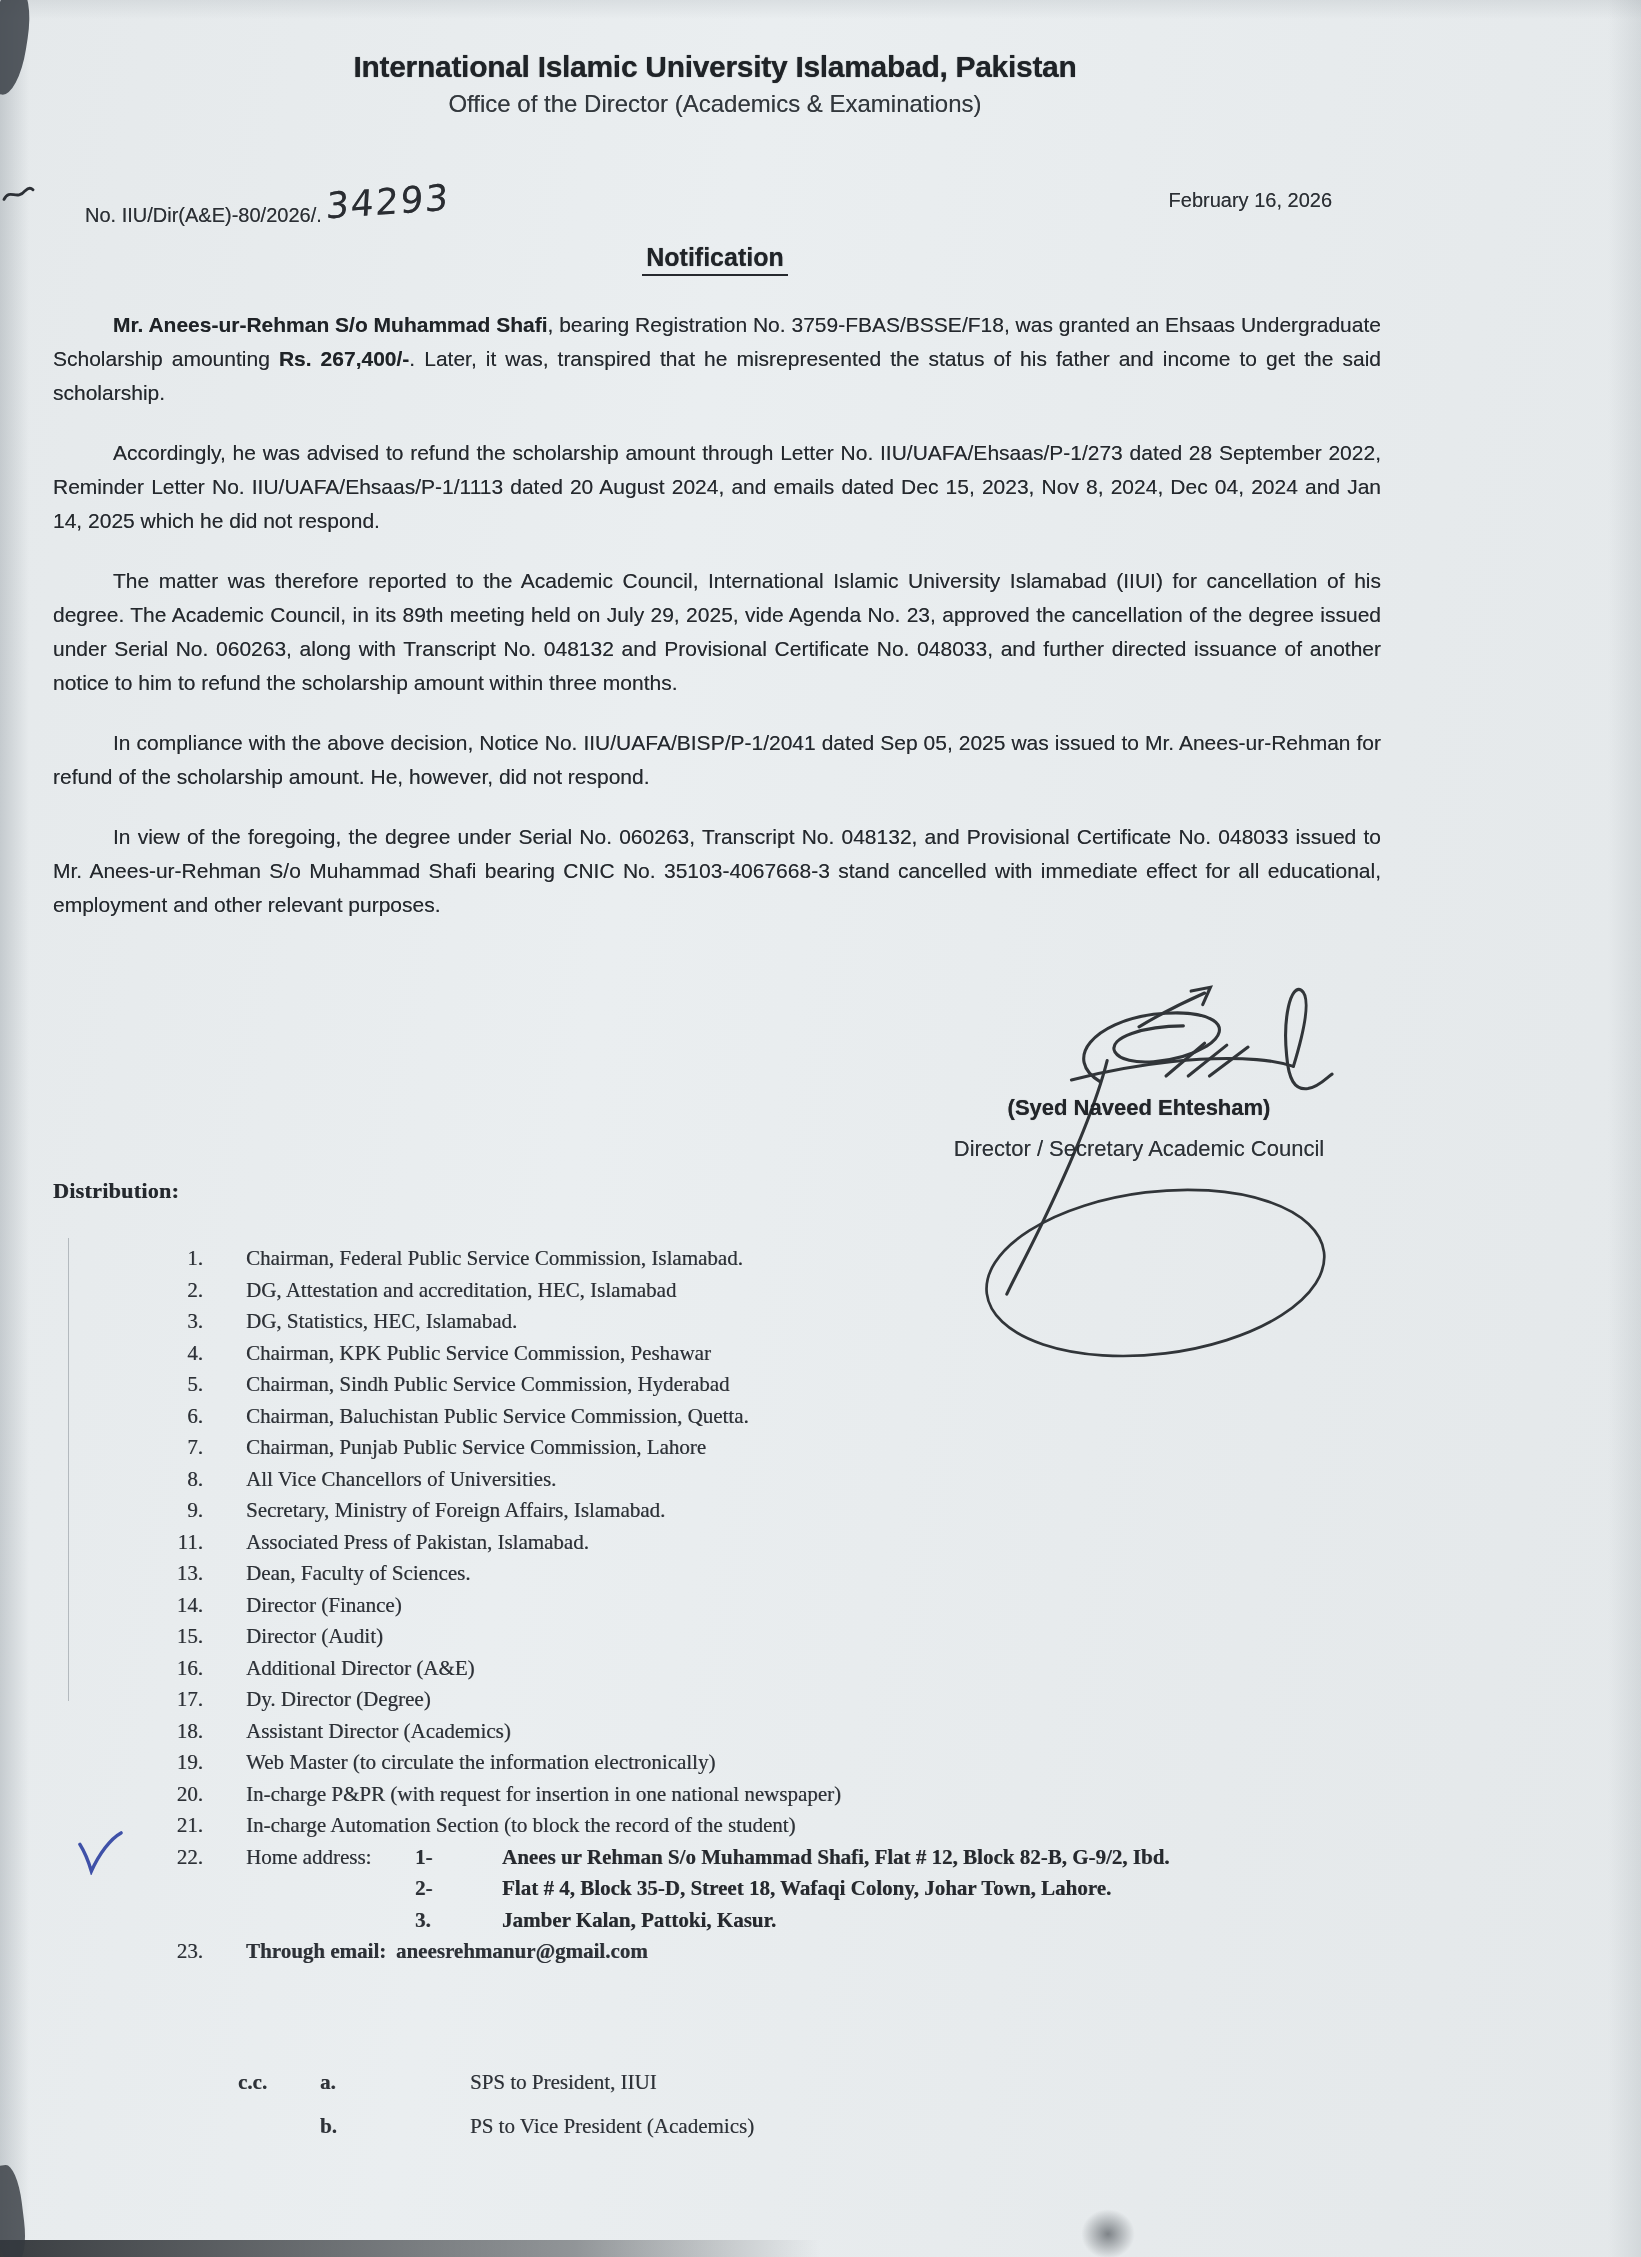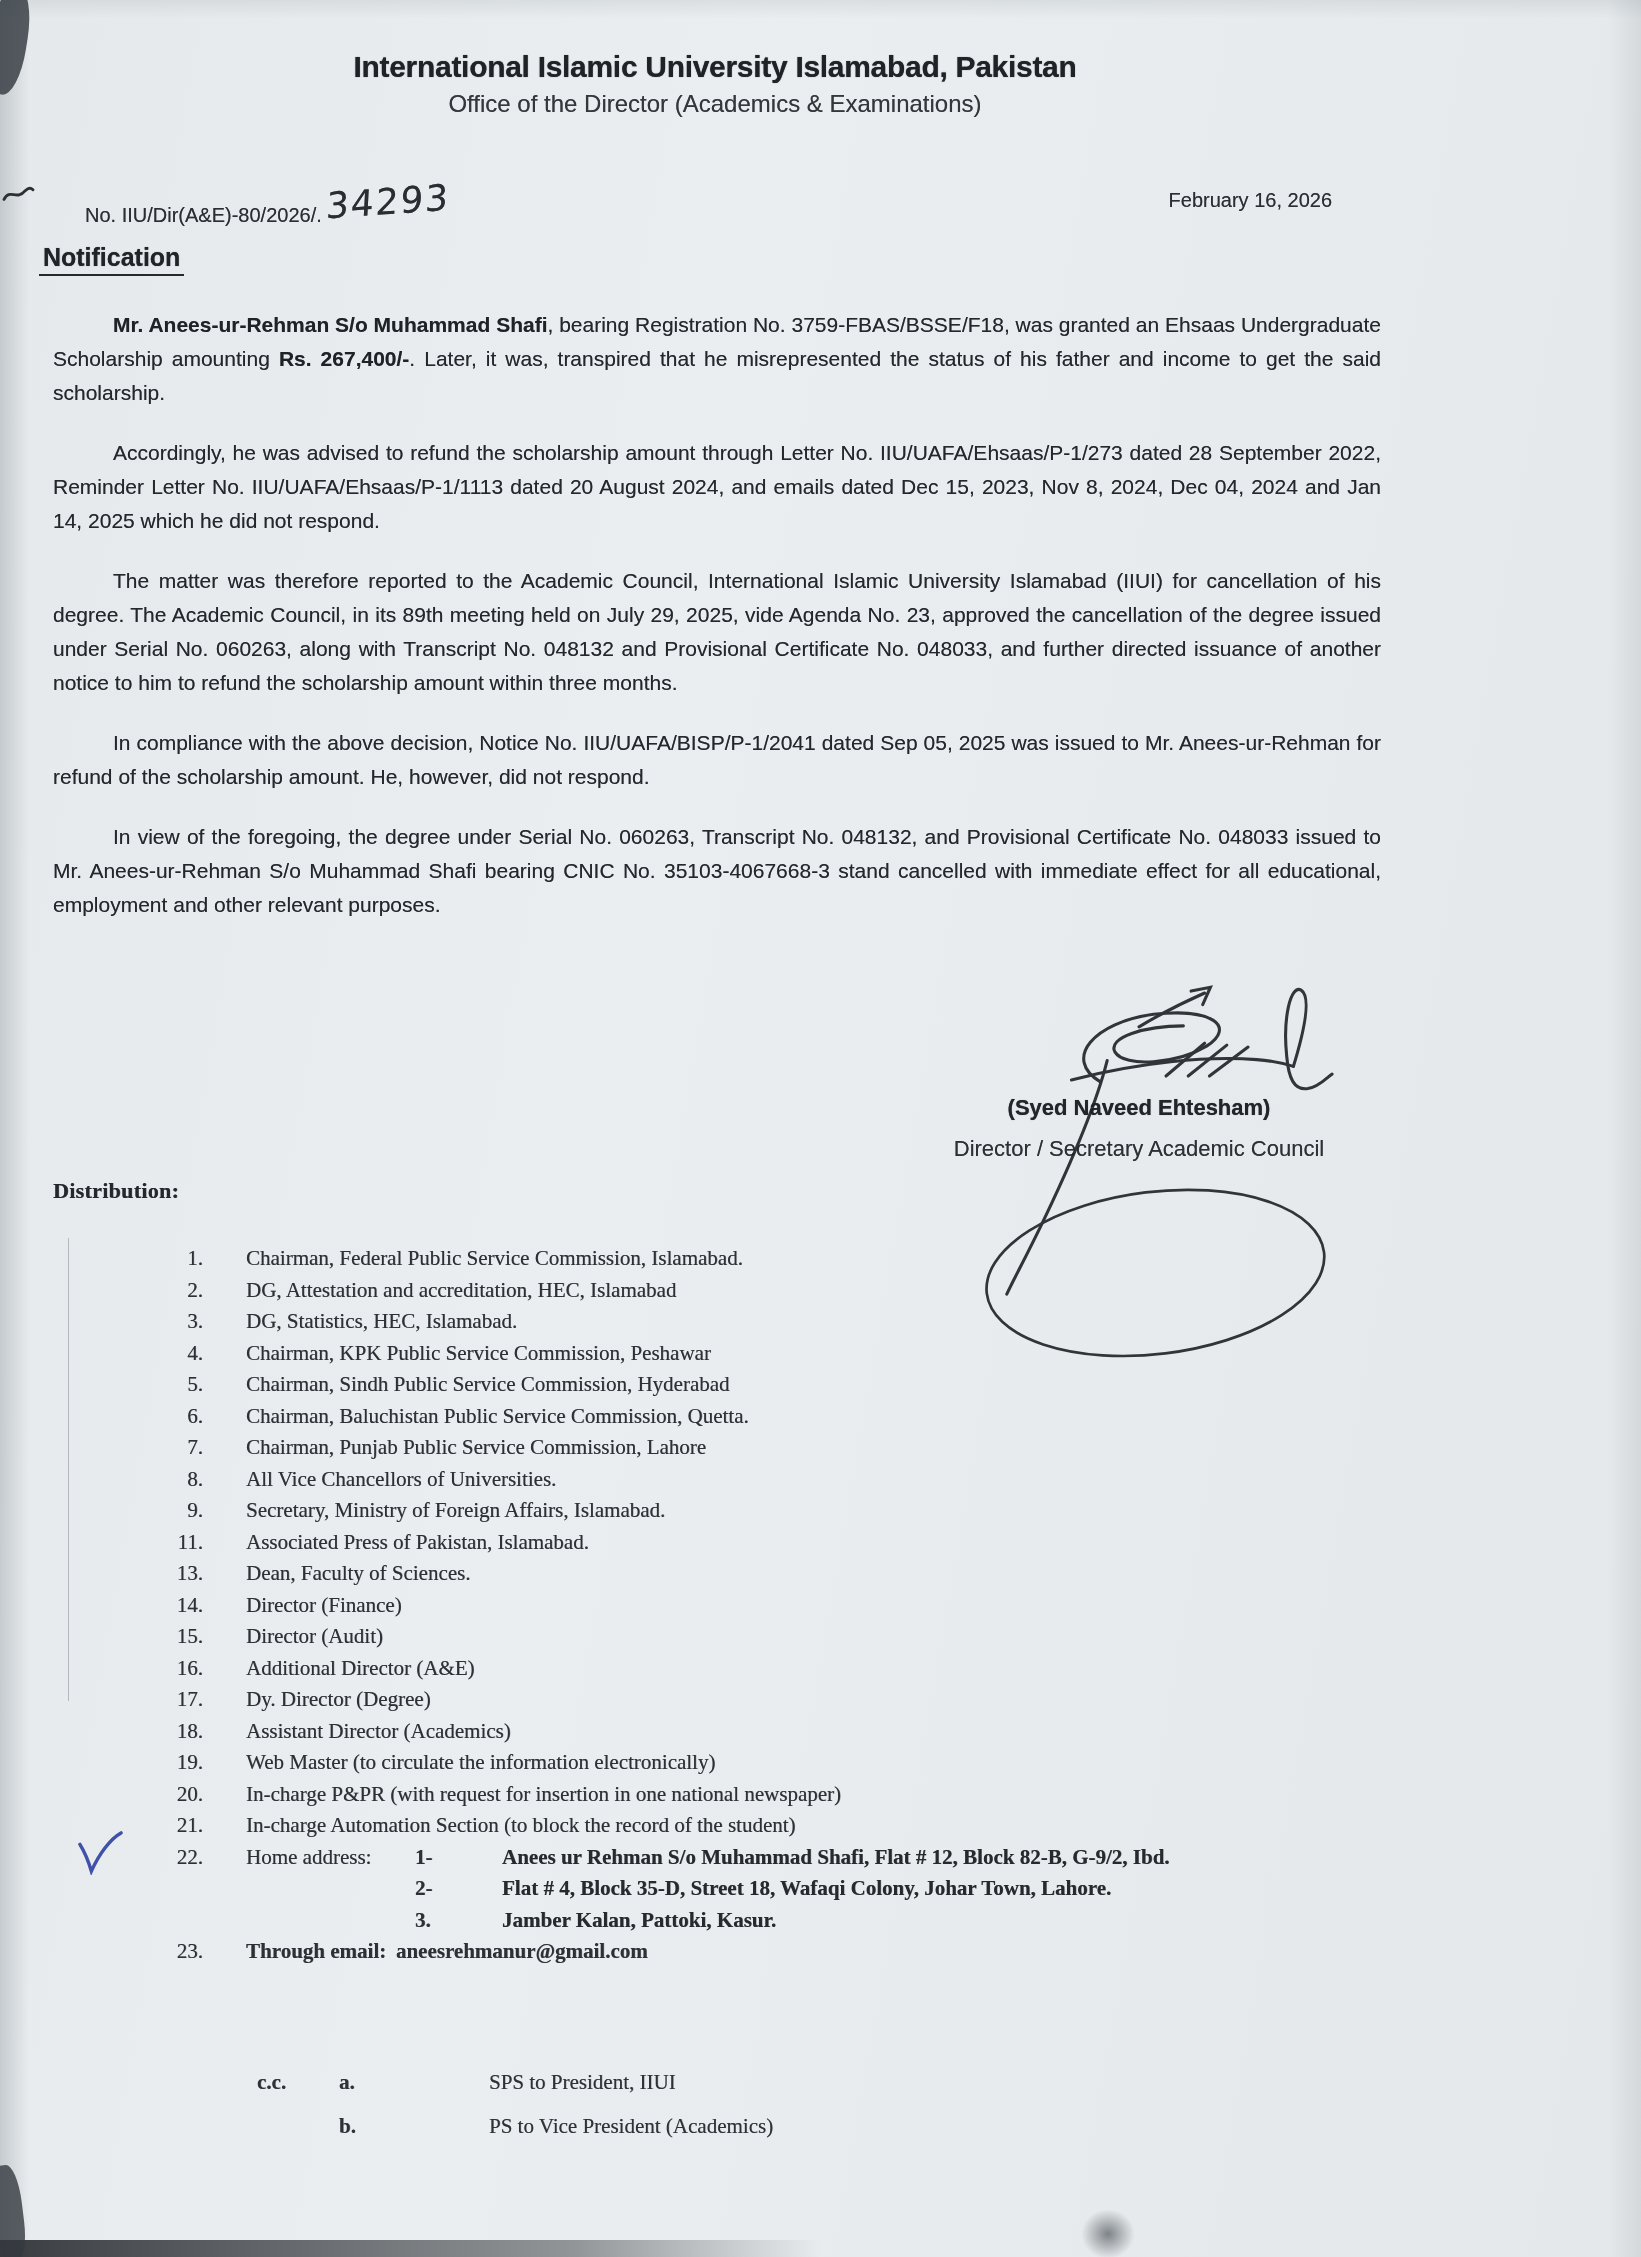--- a/index.html
+++ b/index.html
@@ -19,21 +19,21 @@
   .uni-sub{font-size:24px;margin-top:5.8px;color:#33383d;text-shadow:0 0 0.6px rgba(45,50,55,.6);}
   
   .ref-row{position:absolute;left:85px;top:189px;width:1247px;display:flex;
     justify-content:space-between;align-items:flex-start;font-size:20px;color:#2b2f34;
     text-shadow:0 0 0.5px rgba(40,45,50,.6);}
   .ref-left{white-space:nowrap;}
   .handwritten{display:inline-block;font-family:"DejaVu Sans",sans-serif;font-size:36px;
     transform:rotate(-4deg) skewX(-7deg);margin-left:3.9px;position:relative;top:-7.7px;
     letter-spacing:1.9px;color:#2a2d32;}
   
-  .notif-wrap{position:absolute;left:39px;top:243px;width:1352px;text-align:left;}
+  .notif-wrap{position:absolute;left:39px;top:243px;width:1352px;text-align:center;}
   .notif{display:inline-block;font-size:25px;font-weight:bold;color:#202428;
     border-bottom:2.9px solid #26292e;padding:0 3.9px 1.9px;text-shadow:0 0 0.8px rgba(32,36,40,.8);}
   
   .body-text{position:absolute;left:53px;top:292px;width:1328px;font-size:21px;
     line-height:34px;text-align:justify;color:#24282d;text-shadow:0 0 0.5px rgba(36,40,45,.55);}
   .body-text p{margin:16px 0 26px 0;text-indent:60px;}
   .body-text strong{font-weight:bold;color:#1f2327;}
   
   .sig-block{position:absolute;left:917px;top:1095px;width:444px;text-align:center;z-index:2;}
   .sig-name{font-size:22px;font-weight:bold;color:#222529;text-shadow:0 0 0.7px rgba(34,37,41,.8);}
@@ -49,21 +49,21 @@
     text-shadow:0.4px 0.3px 0.6px rgba(45,49,55,.55);}
   .dist-item .num{width:150px;text-align:right;flex:0 0 auto;}
   .dist-item .txt{margin-left:43px;}
   .addr-label{display:inline-block;width:169px;flex:0 0 auto;}
   .addr-num{display:inline-block;width:87px;flex:0 0 auto;font-weight:bold;}
   .addr-txt{font-weight:bold;color:#26292e;text-align:center;}
   .txt-flex{margin-left:43px;display:flex;}
   .email-label{font-weight:bold;}
   .email{font-weight:bold;margin-left:9.7px;}
   
-  .cc-block{position:absolute;left:69px;top:2060px;font-family:"Liberation Serif",serif;
+  .cc-block{position:absolute;left:50px;top:2060px;font-family:"Liberation Serif",serif;
     font-size:21px;color:#2e3238;text-shadow:0.4px 0.3px 0.6px rgba(46,50,56,.5);}
   .cc-row{display:flex;line-height:44px;}
   .cc-label{width:82px;margin-left:188px;font-weight:bold;flex:0 0 auto;}
   .cc-letter{width:150px;font-weight:bold;flex:0 0 auto;}
   
   .check-svg{position:absolute;left:77px;top:1831px;width:46px;height:44px;z-index:4;}
   .corner-tl{position:absolute;left:-9.7px;top:-13.5px;width:37px;height:108px;
     background:#3a4046;border-radius:45%;transform:rotate(9deg);opacity:.85;}
   .squiggle-svg{position:absolute;left:1.9px;top:182px;width:33px;height:27px;}
   .crease{position:absolute;left:68px;top:1238px;width:1px;height:463px;

